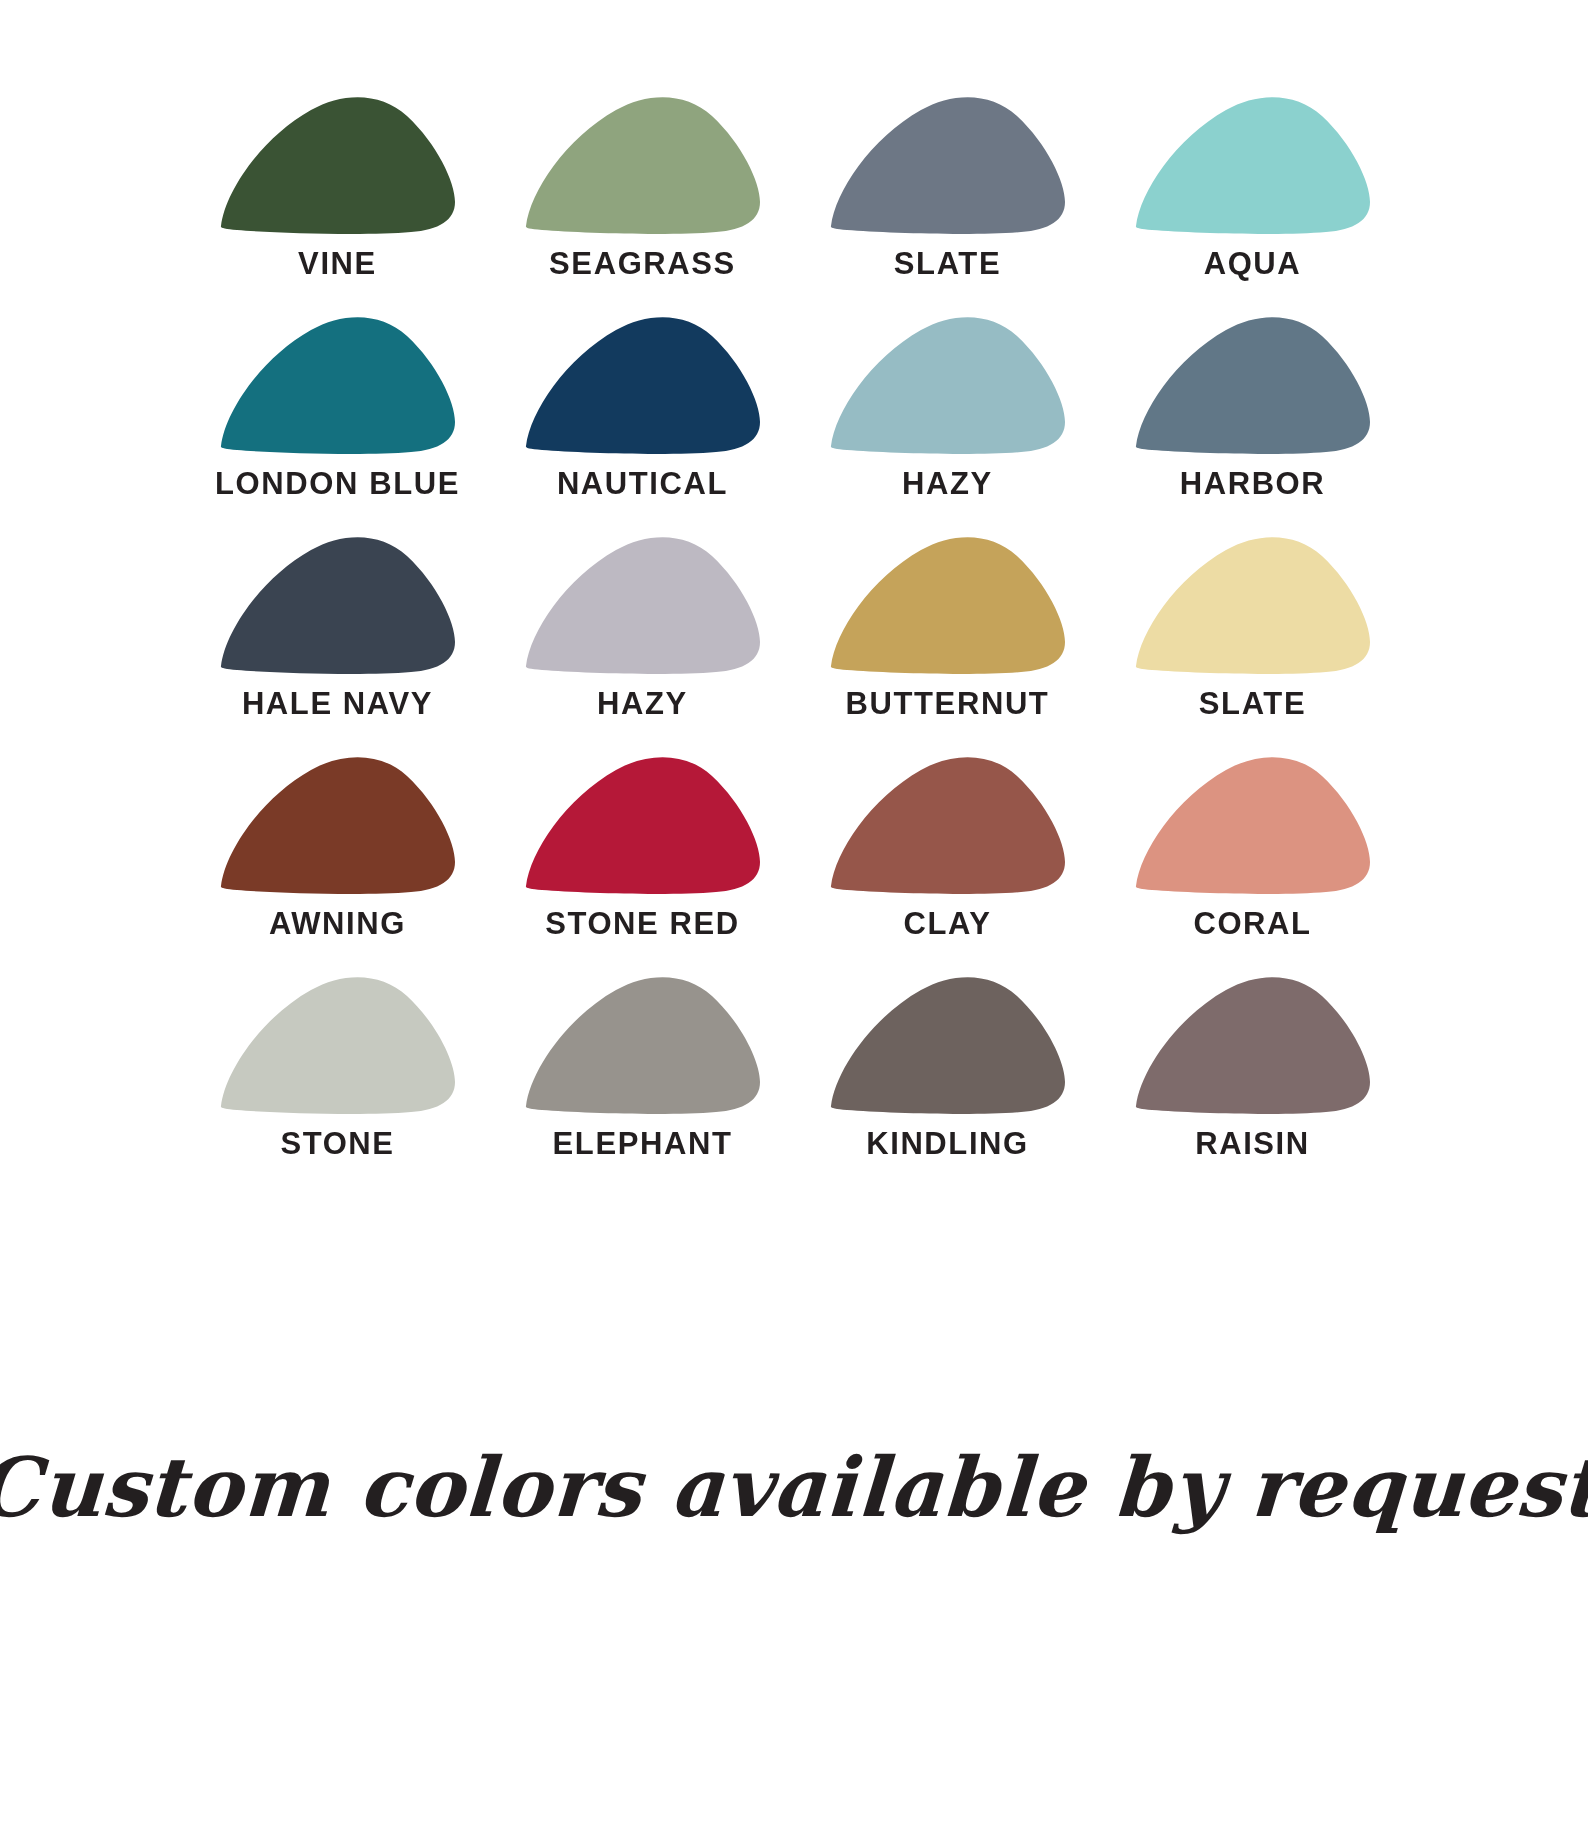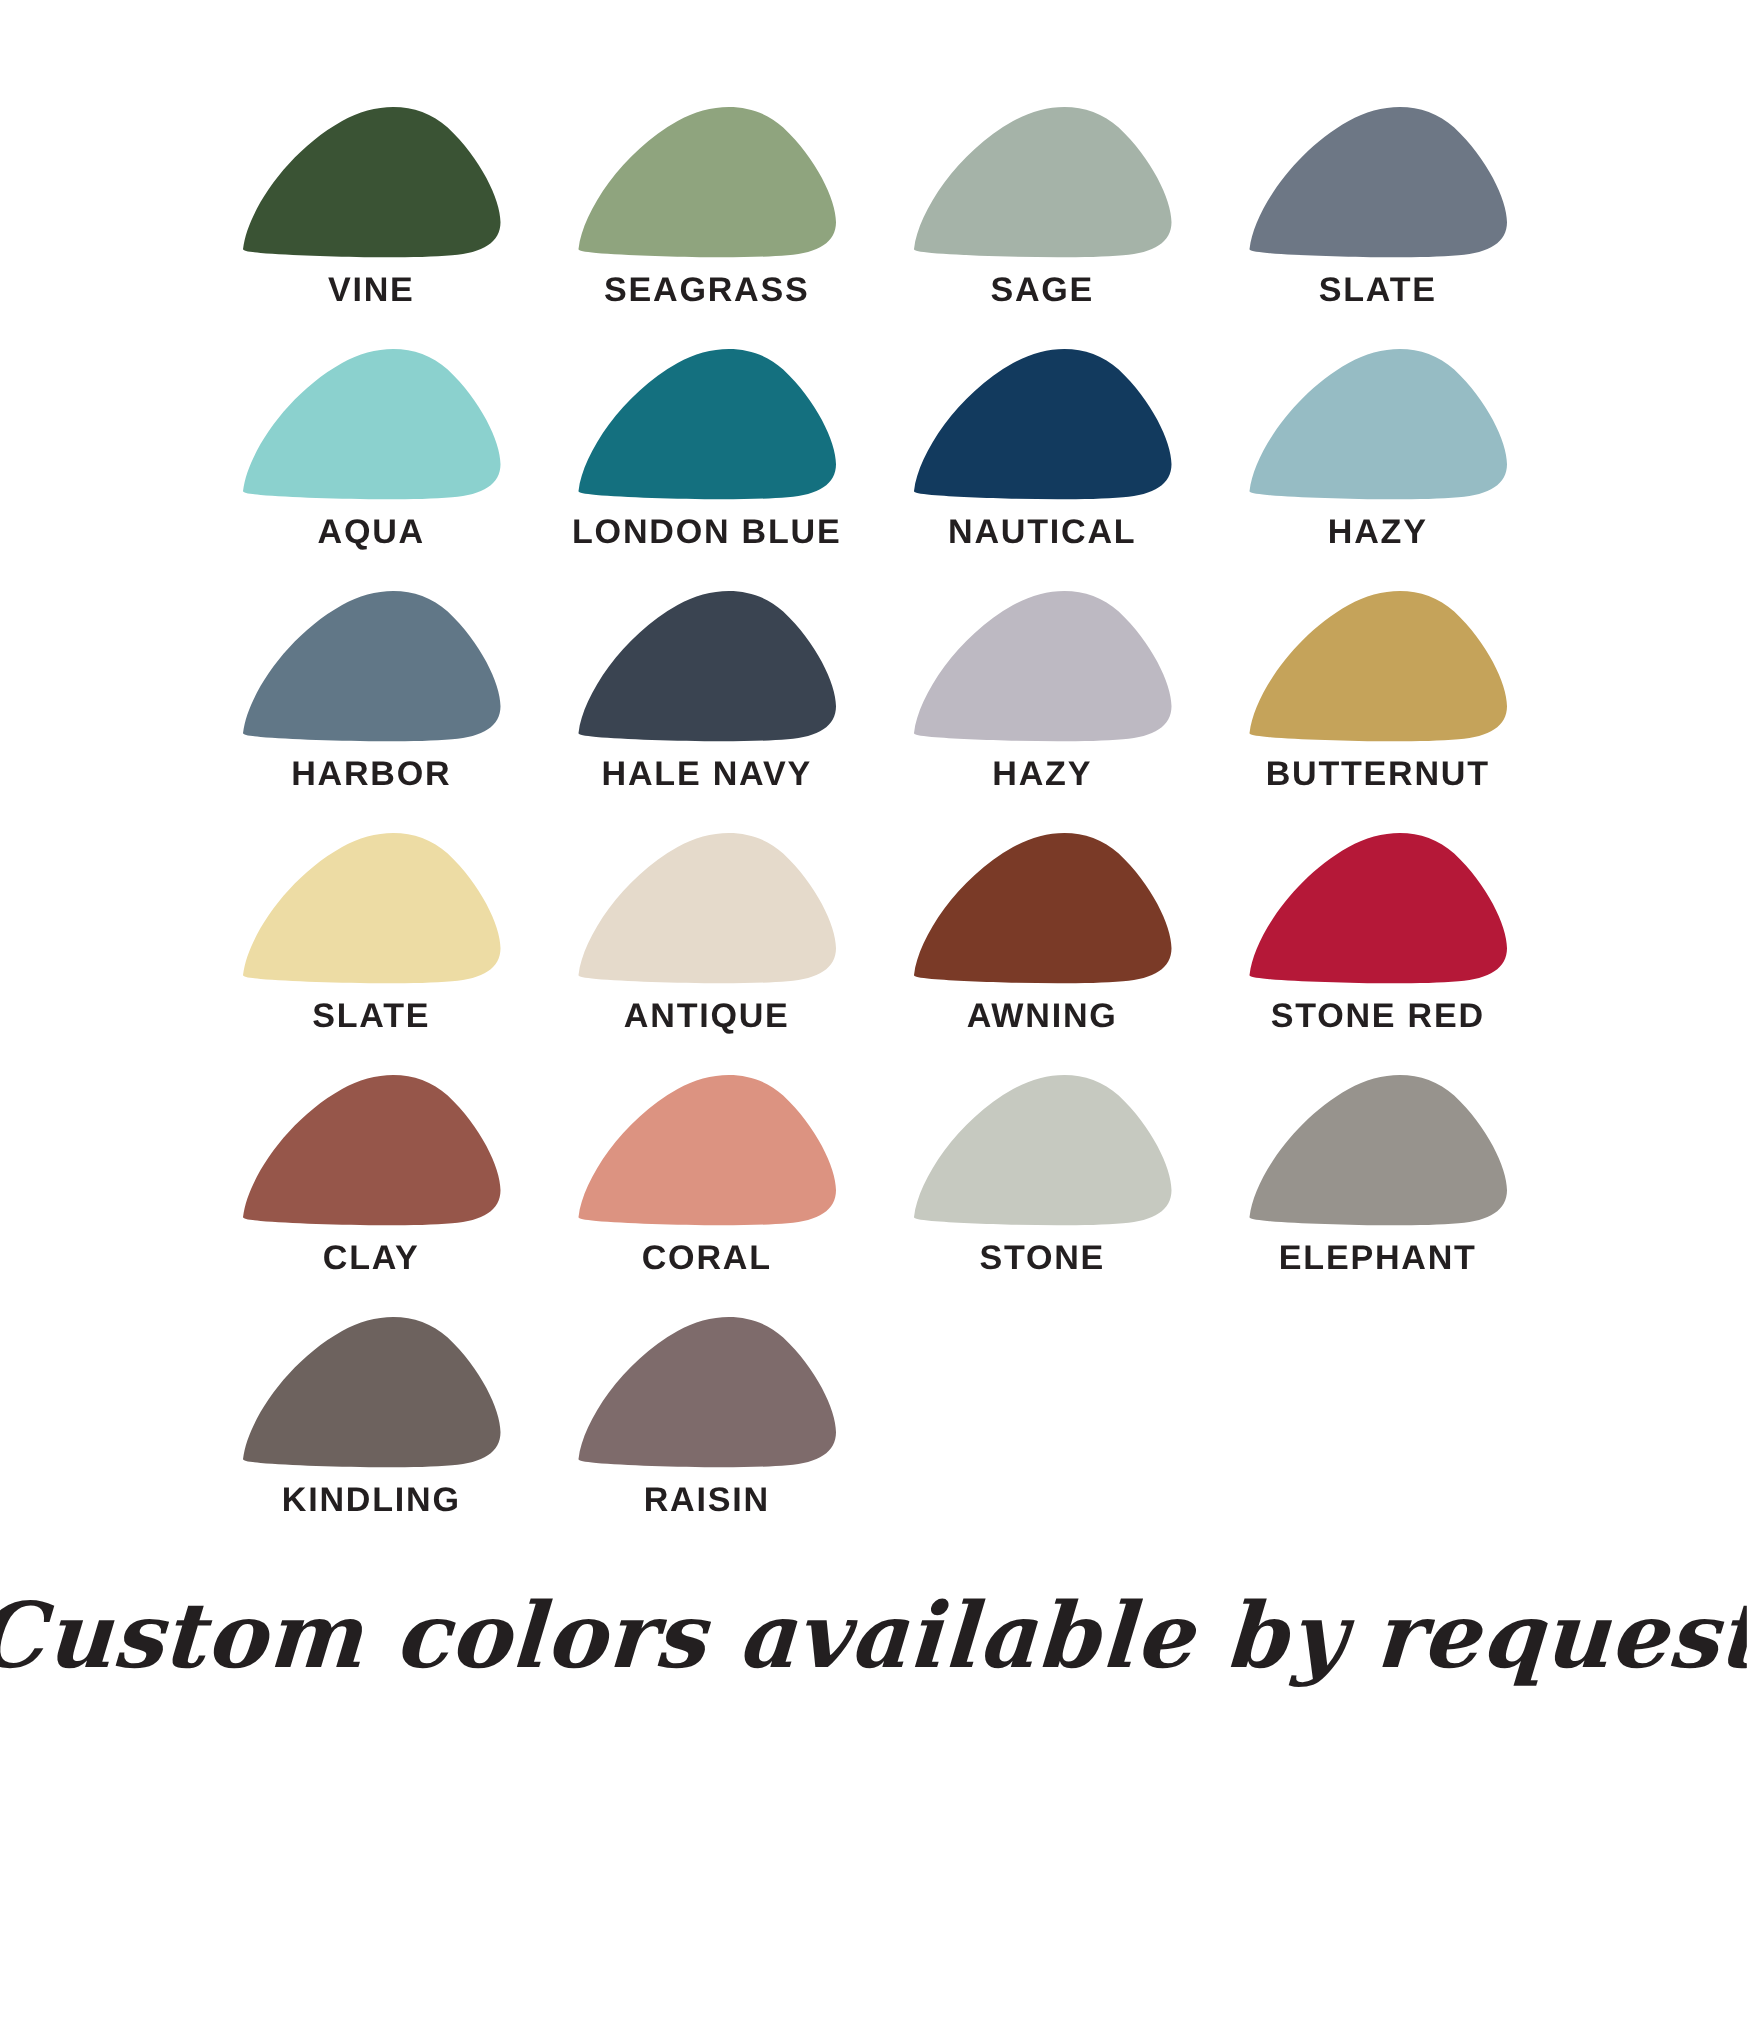--- a/index.html
+++ b/index.html
@@ -110,28 +110,20 @@
         <div class="swatch-shape-wrap">
           <svg viewBox="0 0 246 138" preserveAspectRatio="none">
             <path d="M6,130 C10,96 46,42 96,14 C128,-4 166,-4 192,20 C222,48 240,86 240,106 C240,124 224,134 196,136 C150,140 60,137 22,134 C10,133 5,132 6,130 Z" fill="#8FA47E"></path>
           </svg>
         </div>
         <div class="swatch-label">SEAGRASS</div>
       </div>
       <div class="swatch-cell">
         <div class="swatch-shape-wrap">
           <svg viewBox="0 0 246 138" preserveAspectRatio="none">
-            <path d="M6,130 C10,96 46,42 96,14 C128,-4 166,-4 192,20 C222,48 240,86 240,106 C240,124 224,134 196,136 C150,140 60,137 22,134 C10,133 5,132 6,130 Z" fill="#A5B3A8"></path>
-          </svg>
-        </div>
-        <div class="swatch-label">SAGE</div>
-      </div>
-      <div class="swatch-cell">
-        <div class="swatch-shape-wrap">
-          <svg viewBox="0 0 246 138" preserveAspectRatio="none">
             <path d="M6,130 C10,96 46,42 96,14 C128,-4 166,-4 192,20 C222,48 240,86 240,106 C240,124 224,134 196,136 C150,140 60,137 22,134 C10,133 5,132 6,130 Z" fill="#6D7785"></path>
           </svg>
         </div>
         <div class="swatch-label">SLATE</div>
       </div>
       <div class="swatch-cell">
         <div class="swatch-shape-wrap">
           <svg viewBox="0 0 246 138" preserveAspectRatio="none">
             <path d="M6,130 C10,96 46,42 96,14 C128,-4 166,-4 192,20 C222,48 240,86 240,106 C240,124 224,134 196,136 C150,140 60,137 22,134 C10,133 5,132 6,130 Z" fill="#8BD1CE"></path>
           </svg>
@@ -194,28 +186,20 @@
         </div>
         <div class="swatch-label">BUTTERNUT</div>
       </div>
       <div class="swatch-cell">
         <div class="swatch-shape-wrap">
           <svg viewBox="0 0 246 138" preserveAspectRatio="none">
             <path d="M6,130 C10,96 46,42 96,14 C128,-4 166,-4 192,20 C222,48 240,86 240,106 C240,124 224,134 196,136 C150,140 60,137 22,134 C10,133 5,132 6,130 Z" fill="#EDDCA4"></path>
           </svg>
         </div>
         <div class="swatch-label">SLATE</div>
-      </div>
-      <div class="swatch-cell">
-        <div class="swatch-shape-wrap">
-          <svg viewBox="0 0 246 138" preserveAspectRatio="none">
-            <path d="M6,130 C10,96 46,42 96,14 C128,-4 166,-4 192,20 C222,48 240,86 240,106 C240,124 224,134 196,136 C150,140 60,137 22,134 C10,133 5,132 6,130 Z" fill="#E5DACB"></path>
-          </svg>
-        </div>
-        <div class="swatch-label">ANTIQUE</div>
       </div>
       <div class="swatch-cell">
         <div class="swatch-shape-wrap">
           <svg viewBox="0 0 246 138" preserveAspectRatio="none">
             <path d="M6,130 C10,96 46,42 96,14 C128,-4 166,-4 192,20 C222,48 240,86 240,106 C240,124 224,134 196,136 C150,140 60,137 22,134 C10,133 5,132 6,130 Z" fill="#7A3A27"></path>
           </svg>
         </div>
         <div class="swatch-label">AWNING</div>
       </div>
       <div class="swatch-cell">

